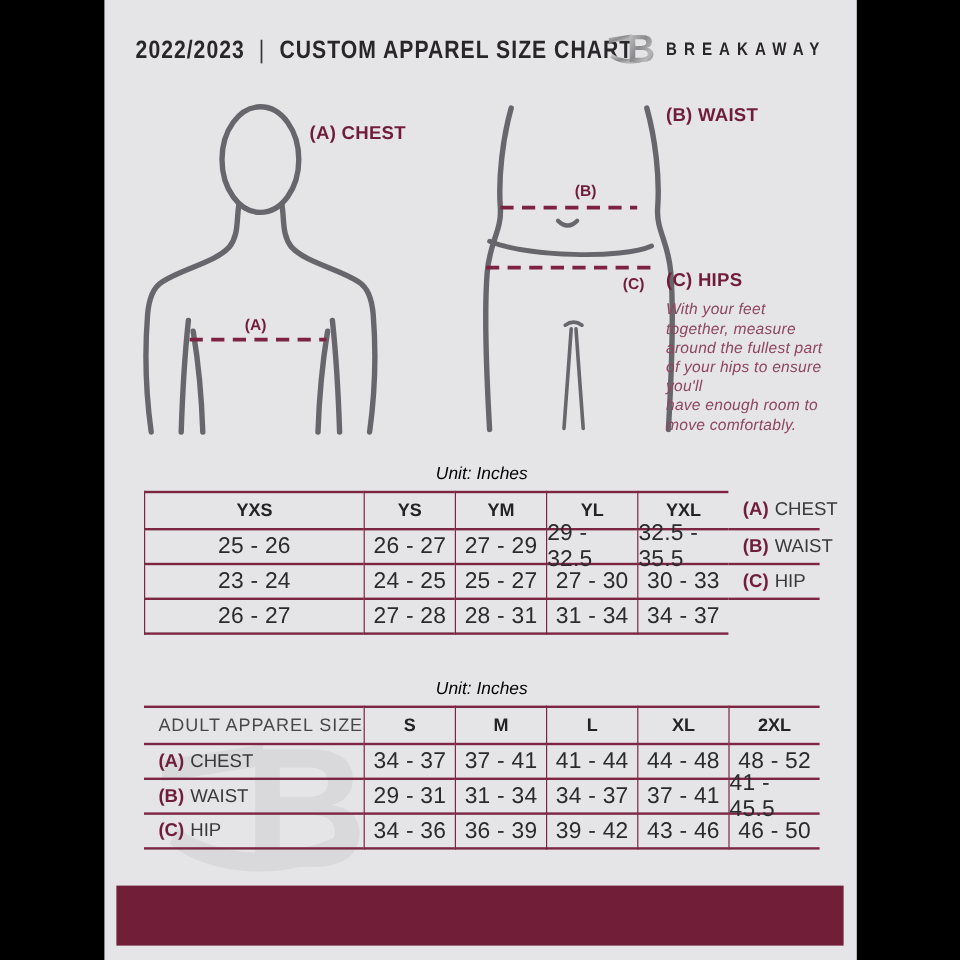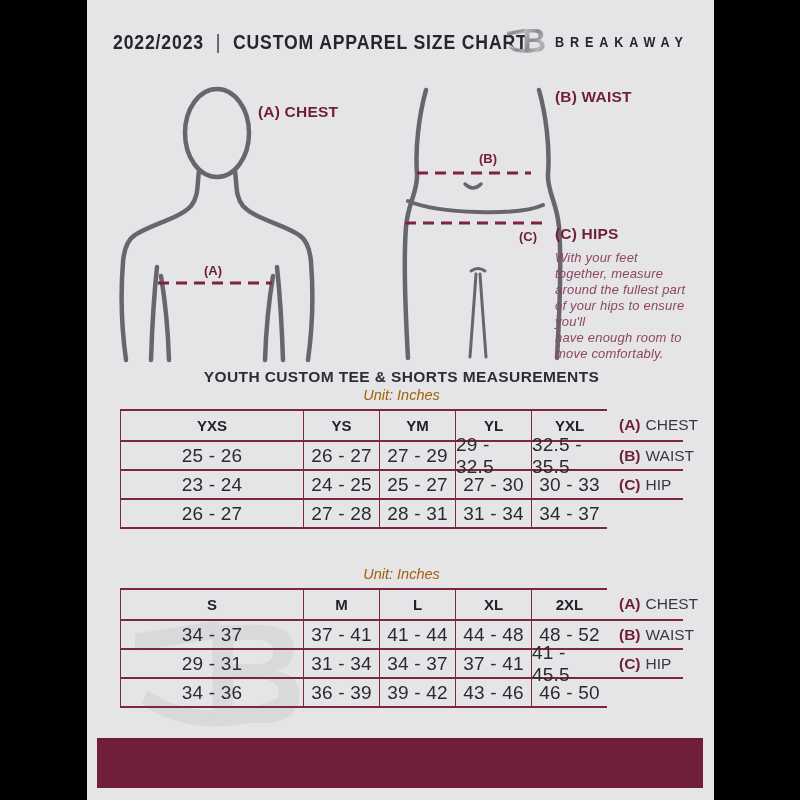--- a/index.html
+++ b/index.html
@@ -33,21 +33,21 @@
   .marker{position:absolute;font-size:13px;font-weight:700;color:var(--maroon);}
 
   .guide-head{position:absolute;font-size:15.5px;font-weight:700;color:var(--maroon);letter-spacing:.2px;}
   .guide-body{position:absolute;font-size:13px;font-style:italic;color:var(--guide);
     line-height:16px;white-space:pre-line;letter-spacing:.2px;}
 
   
   .section-title{position:absolute;left:33px;width:563px;text-align:center;
     font-size:15.5px;font-weight:600;color:#2e2d32;letter-spacing:.4px;}
   .section-unit{position:absolute;left:33px;width:563px;text-align:center;
-    font-size:14.5px;font-style:italic;color:#a16207;}
+    font-size:14.5px;font-style:italic;color:#000000;}
 
   
   .size-table{position:absolute;left:33px;width:563px;display:grid;
     grid-template-columns:183px 76px 76px 76px 76px 76px;
     grid-template-rows:33px 29px 29px 29px;}
   .cell{display:flex;align-items:center;border-bottom:2px solid var(--tborder);}
   .cell.top{border-top:2px solid var(--tborder);}
   .cell.vline{border-left:1.5px solid var(--tborder);}
   .cell.center{justify-content:center;}
   .cell.head-label{font-size:15px;color:#48474c;letter-spacing:.8px;padding-left:12px;}
@@ -134,21 +134,20 @@
 
       <div class="guide-head" style="left:468px;top:225px;">(C) HIPS</div>
       <div class="guide-body" style="left:468px;top:250px;width:155px;">With your feet
 together, measure
 around the fullest part
 of your hips to ensure
 you'll
 have enough room to
 move comfortably.</div>
 
-      <div class="section-title" style="top:368px;">YOUTH CUSTOM TEE &amp; SHORTS MEASUREMENTS</div>
       <div class="section-unit" style="top:387px;">Unit: Inches</div>
 
       <div class="size-table" style="top:409px;">
         <div class="cell top vline center head-size">YXS</div>
         <div class="cell top vline center head-size">YS</div>
         <div class="cell top vline center head-size">YM</div>
         <div class="cell top vline center head-size">YL</div>
         <div class="cell top vline center head-size">YXL</div>
 
         <div class="cell row-label">
@@ -178,20 +177,21 @@
         <div class="cell vline center val">26 - 27</div>
         <div class="cell vline center val">27 - 28</div>
         <div class="cell vline center val">28 - 31</div>
         <div class="cell vline center val">31 - 34</div>
         <div class="cell vline center val">34 - 37</div>
       </div>
 
       <div class="section-unit" style="top:566px;">Unit: Inches</div>
 
       <div class="size-table" style="top:588px;">
+        <div class="cell top head-label">ADULT APPAREL SIZE</div>
         <div class="cell top vline center head-size">S</div>
         <div class="cell top vline center head-size">M</div>
         <div class="cell top vline center head-size">L</div>
         <div class="cell top vline center head-size">XL</div>
         <div class="cell top vline center head-size">2XL</div>
 
         <div class="cell row-label">
           <b>(A)</b>
           <span>CHEST</span>
         </div>

